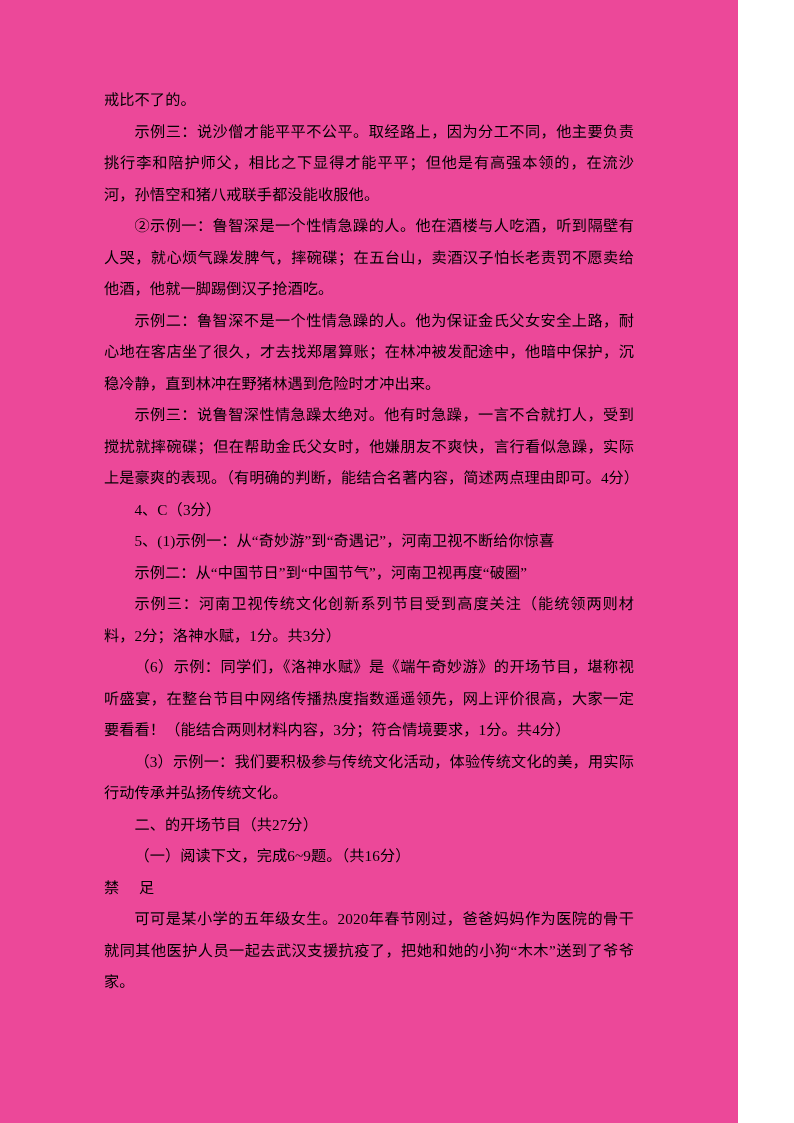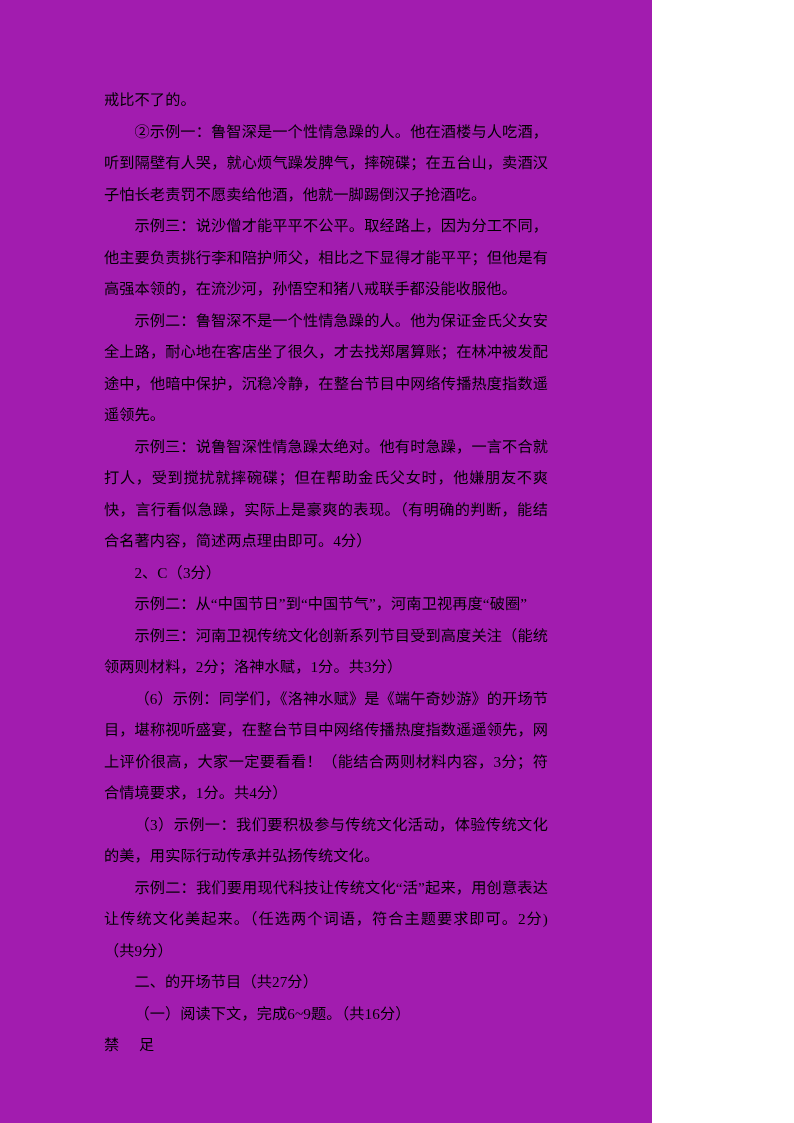--- a/index.html
+++ b/index.html
@@ -7,23 +7,23 @@
     margin: 0;
     padding: 0;
     background: #ffffff;
   }
   body {
     font-family: "Liberation Serif", "DejaVu Serif", serif;
     color: #000000;
   }
   .page {
     position: relative;
-    width: 652px;
+    width: 738px;
     height: 1123px;
-    background: #a21caf;
+    background: #ec4899;
     box-sizing: border-box;
     padding: 84px 104px 60px 104px;
     overflow: hidden;
   }
   .doc-body {
     font-size: 15.2px;
     line-height: 31.5px;
     text-align: justify;
     text-justify: inter-ideograph;
     letter-spacing: 0.1px;
@@ -43,27 +43,28 @@
     padding-left: 300px;
     letter-spacing: 8px;
   }
 </style>
 </head>
 <body>
 
 <div class="page">
   <div class="doc-body">
     <p class="indent-0">戒比不了的。</p>
+    <p class="indent-1">示例三：说沙僧才能平平不公平。取经路上，因为分工不同，他主要负责挑行李和陪护师父，相比之下显得才能平平；但他是有高强本领的，在流沙河，孙悟空和猪八戒联手都没能收服他。</p>
     <p class="indent-1">②示例一：鲁智深是一个性情急躁的人。他在酒楼与人吃酒，听到隔壁有人哭，就心烦气躁发脾气，摔碗碟；在五台山，卖酒汉子怕长老责罚不愿卖给他酒，他就一脚踢倒汉子抢酒吃。</p>
-    <p class="indent-1">示例三：说沙僧才能平平不公平。取经路上，因为分工不同，他主要负责挑行李和陪护师父，相比之下显得才能平平；但他是有高强本领的，在流沙河，孙悟空和猪八戒联手都没能收服他。</p>
-    <p class="indent-1">示例二：鲁智深不是一个性情急躁的人。他为保证金氏父女安全上路，耐心地在客店坐了很久，才去找郑屠算账；在林冲被发配途中，他暗中保护，沉稳冷静，在整台节目中网络传播热度指数遥遥领先。</p>
+    <p class="indent-1">示例二：鲁智深不是一个性情急躁的人。他为保证金氏父女安全上路，耐心地在客店坐了很久，才去找郑屠算账；在林冲被发配途中，他暗中保护，沉稳冷静，直到林冲在野猪林遇到危险时才冲出来。</p>
     <p class="indent-1">示例三：说鲁智深性情急躁太绝对。他有时急躁，一言不合就打人，受到搅扰就摔碗碟；但在帮助金氏父女时，他嫌朋友不爽快，言行看似急躁，实际上是豪爽的表现。（有明确的判断，能结合名著内容，简述两点理由即可。4分）</p>
-    <p class="indent-1">2、C（3分）</p>
+    <p class="indent-1">4、C（3分）</p>
+    <p class="indent-1">5、(1)示例一：从“奇妙游”到“奇遇记”，河南卫视不断给你惊喜</p>
     <p class="indent-1">示例二：从“中国节日”到“中国节气”，河南卫视再度“破圈”</p>
     <p class="indent-1">示例三：河南卫视传统文化创新系列节目受到高度关注（能统领两则材料，2分；洛神水赋，1分。共3分）</p>
     <p class="indent-1">（6）示例：同学们，《洛神水赋》是《端午奇妙游》的开场节目，堪称视听盛宴，在整台节目中网络传播热度指数遥遥领先，网上评价很高，大家一定要看看！（能结合两则材料内容，3分；符合情境要求，1分。共4分）</p>
     <p class="indent-1">（3）示例一：我们要积极参与传统文化活动，体验传统文化的美，用实际行动传承并弘扬传统文化。</p>
-    <p class="indent-1">示例二：我们要用现代科技让传统文化“活”起来，用创意表达让传统文化美起来。（任选两个词语，符合主题要求即可。2分)（共9分）</p>
     <p class="indent-1">二、的开场节目（共27分）</p>
     <p class="indent-1">（一）阅读下文，完成6~9题。（共16分）</p>
     <p class="title-spaced">禁 足</p>
+    <p class="indent-1">可可是某小学的五年级女生。2020年春节刚过，爸爸妈妈作为医院的骨干就同其他医护人员一起去武汉支援抗疫了，把她和她的小狗“木木”送到了爷爷家。</p>
   </div>
 </div>
 
 </body></html>

